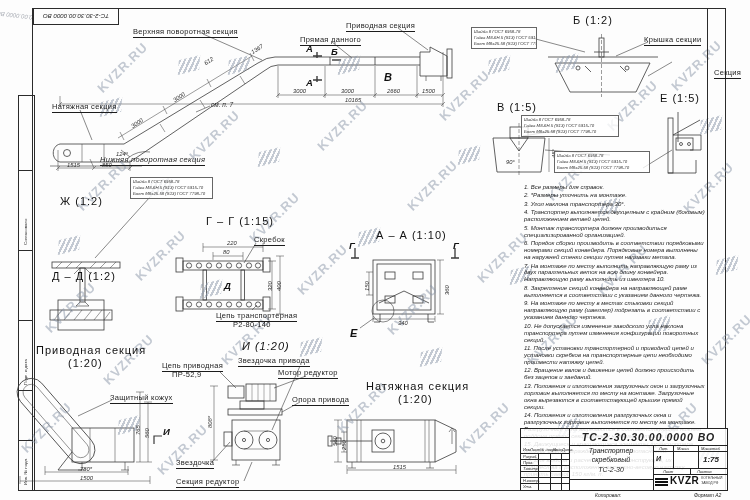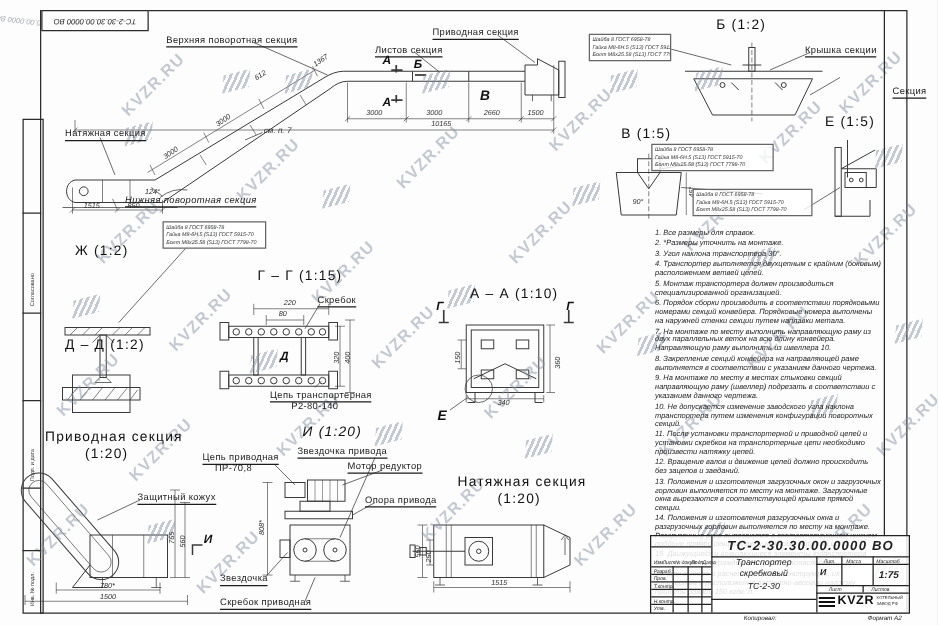--- a/index.html
+++ b/index.html
@@ -248,21 +248,21 @@
         <circle cx="383" cy="441" r="1.8"></circle>
       <path d="M352,462 v6 M430,462 v6 M348,468 h8 M426,468 h8" stroke-width=".6"></path>
       <path d="M338,420 V462 M334,420 h8 M334,462 h8" stroke-width=".5"></path>
       <path d="M344,432 V452 M341,432 h6 M341,452 h6" stroke-width=".5"></path>
       <path d="M347,470 H456 M347,465 V474 M456,465 V474" stroke-width=".5"></path>
       <path d="M452,430 v14 M449,432 l3,-4 3,4" stroke-width=".6"></path>
     </g>
   </svg>
 
   <div class="lbl under" style="left:133px;top:27px;">Верхняя поворотная секция</div>
-  <div class="lbl under" style="left:300px;top:35px;">Листов секция</div>
+  <div class="lbl under" style="left:300px;top:35px;">Прямая данного</div>
   <div class="lbl under" style="left:346px;top:21px;">Приводная секция</div>
   <div class="lbl under" style="left:52px;top:102px;">Натяжная секция</div>
   <div class="lbl under" style="left:100px;top:155px;font-style:italic;">Нижняя поворотная секция</div>
   <div class="dim" style="left:211px;top:101px;font-size:6.5px;">см. п. 7</div>
 
   <div class="mark" style="left:306px;top:43px;">А</div>
   <div class="mark" style="left:306px;top:77px;">А</div>
   <div class="mark" style="left:331px;top:46px;">Б</div>
   <div class="mark" style="left:384px;top:71px;font-size:11px;">В</div>
 
@@ -335,26 +335,26 @@
   <div class="h" style="left:68px;top:357px;">(1:20)</div>
   <div class="lbl under" style="left:110px;top:393px;">Защитный кожух</div>
   <div class="dim" style="left:80px;top:466px;">780*</div>
   <div class="dim" style="left:80px;top:475px;">1500</div>
   <div class="dim r90" style="left:135px;top:435px;">765</div>
   <div class="dim r90" style="left:144px;top:438px;">560</div>
   <div class="mark" style="left:163px;top:426px;">И</div>
 
   <div class="h" style="left:242px;top:340px;font-style:italic;">И (1:20)</div>
   <div class="lbl under" style="left:162px;top:361px;">Цепь приводная</div>
-  <div class="lbl" style="left:172px;top:370px;">ПР-70,8</div>
+  <div class="lbl" style="left:172px;top:370px;">ПР-52,9</div>
   <div class="lbl under" style="left:238px;top:356px;text-align:center;">Звездочка привода</div>
   <div class="lbl under" style="left:278px;top:368px;">Мотор редуктор</div>
   <div class="lbl under" style="left:292px;top:395px;">Опора привода</div>
   <div class="lbl under" style="left:176px;top:458px;">Звездочка</div>
-  <div class="lbl under" style="left:176px;top:477px;">Скребок приводная</div>
+  <div class="lbl under" style="left:176px;top:477px;">Секция редуктор</div>
   <div class="dim r90" style="left:207px;top:428px;">808*</div>
 
   <div class="h" style="left:366px;top:380px;">Натяжная секция</div>
   <div class="h" style="left:398px;top:393px;">(1:20)</div>
   <div class="dim r90" style="left:332px;top:446px;">560</div>
   <div class="dim r90" style="left:341px;top:450px;">250</div>
   <div class="dim" style="left:393px;top:464px;">1515</div>
 
   <div class="note-col">
     <p class="note">1. Все размеры для справок.</p>

